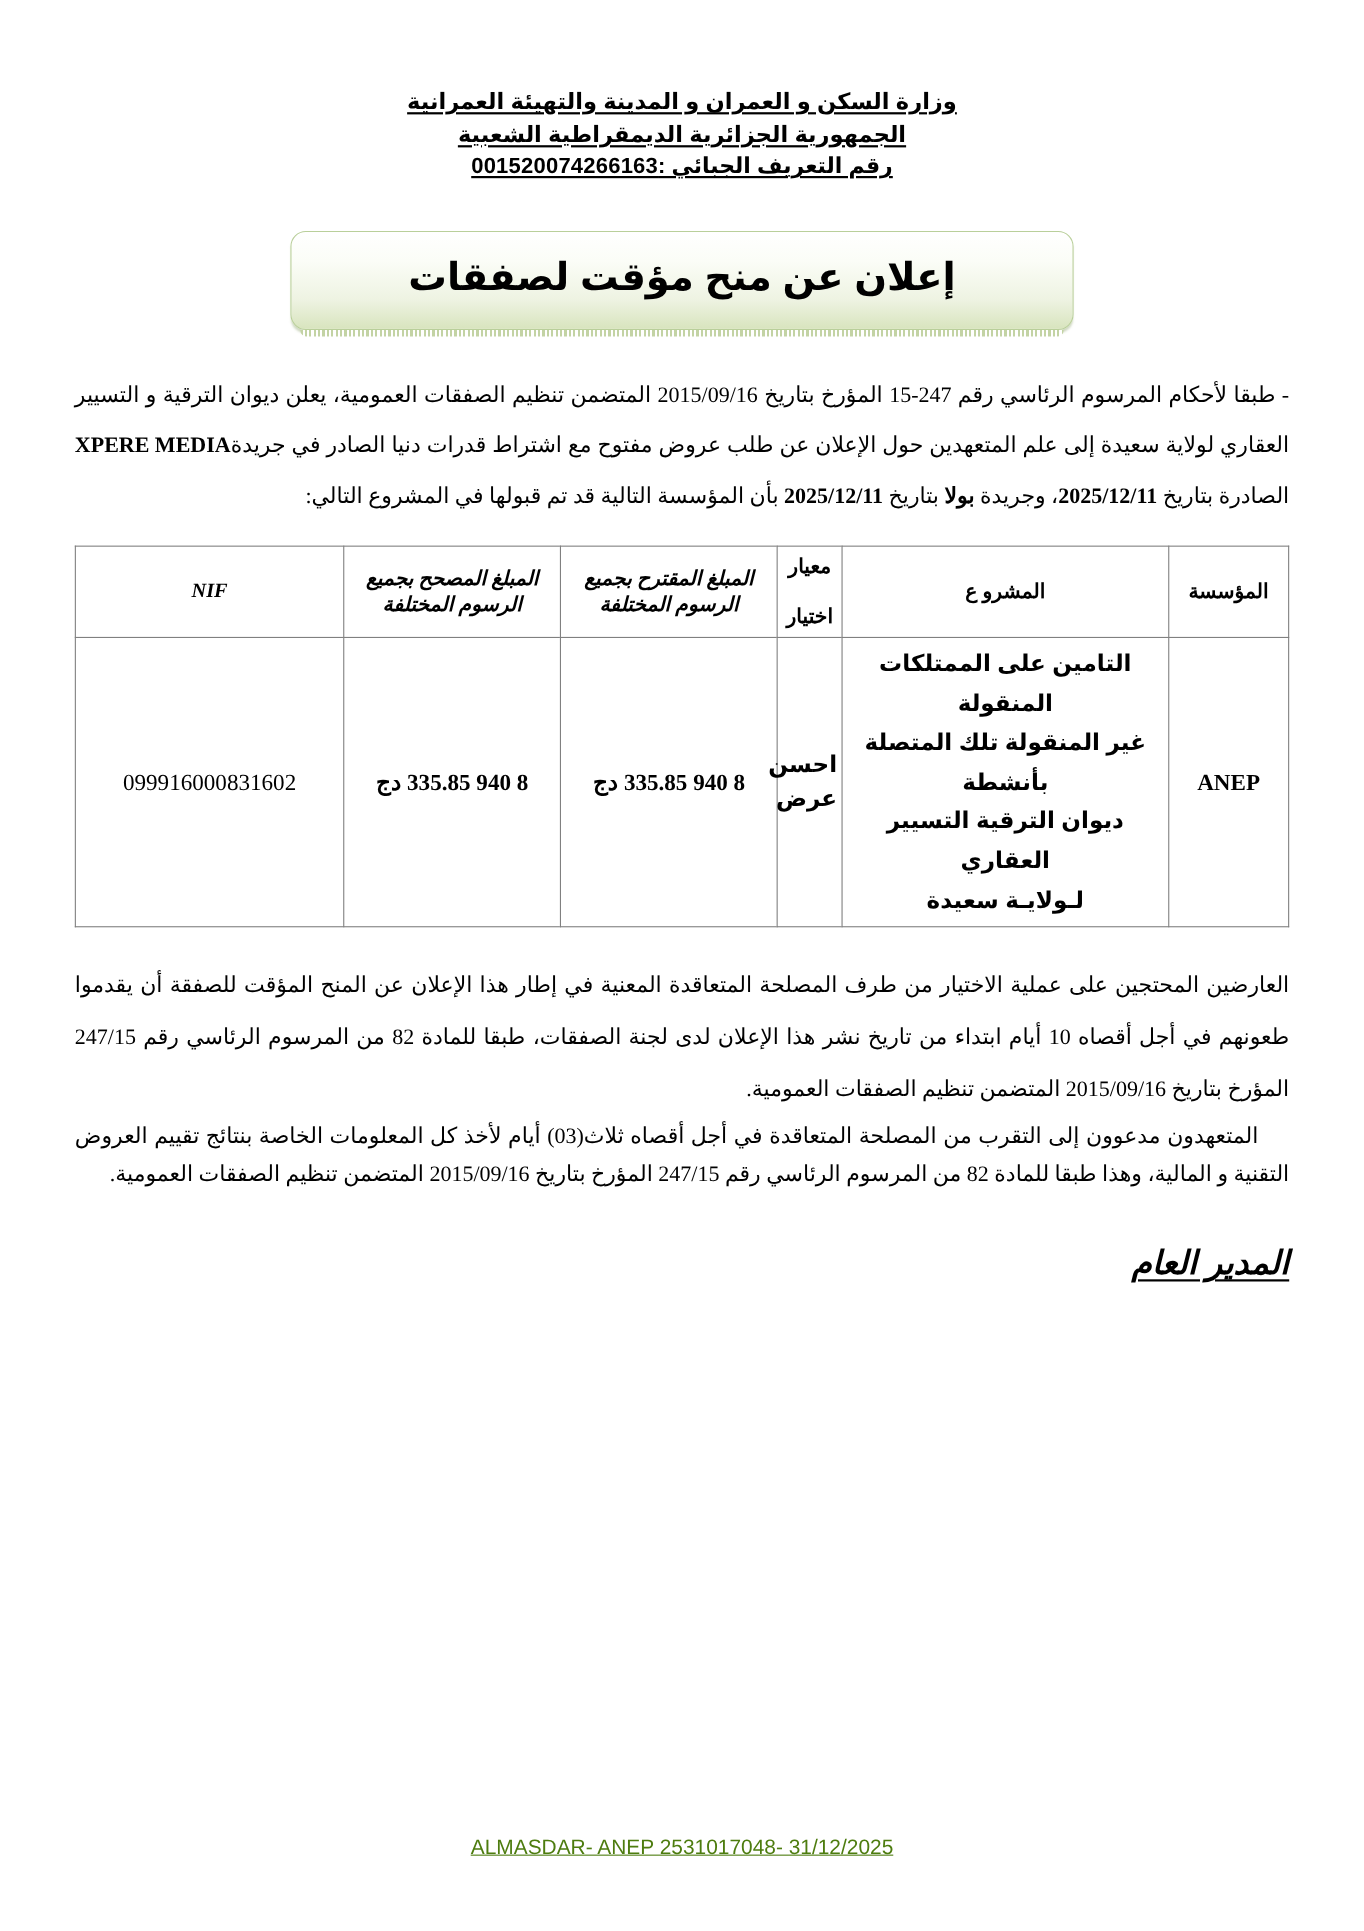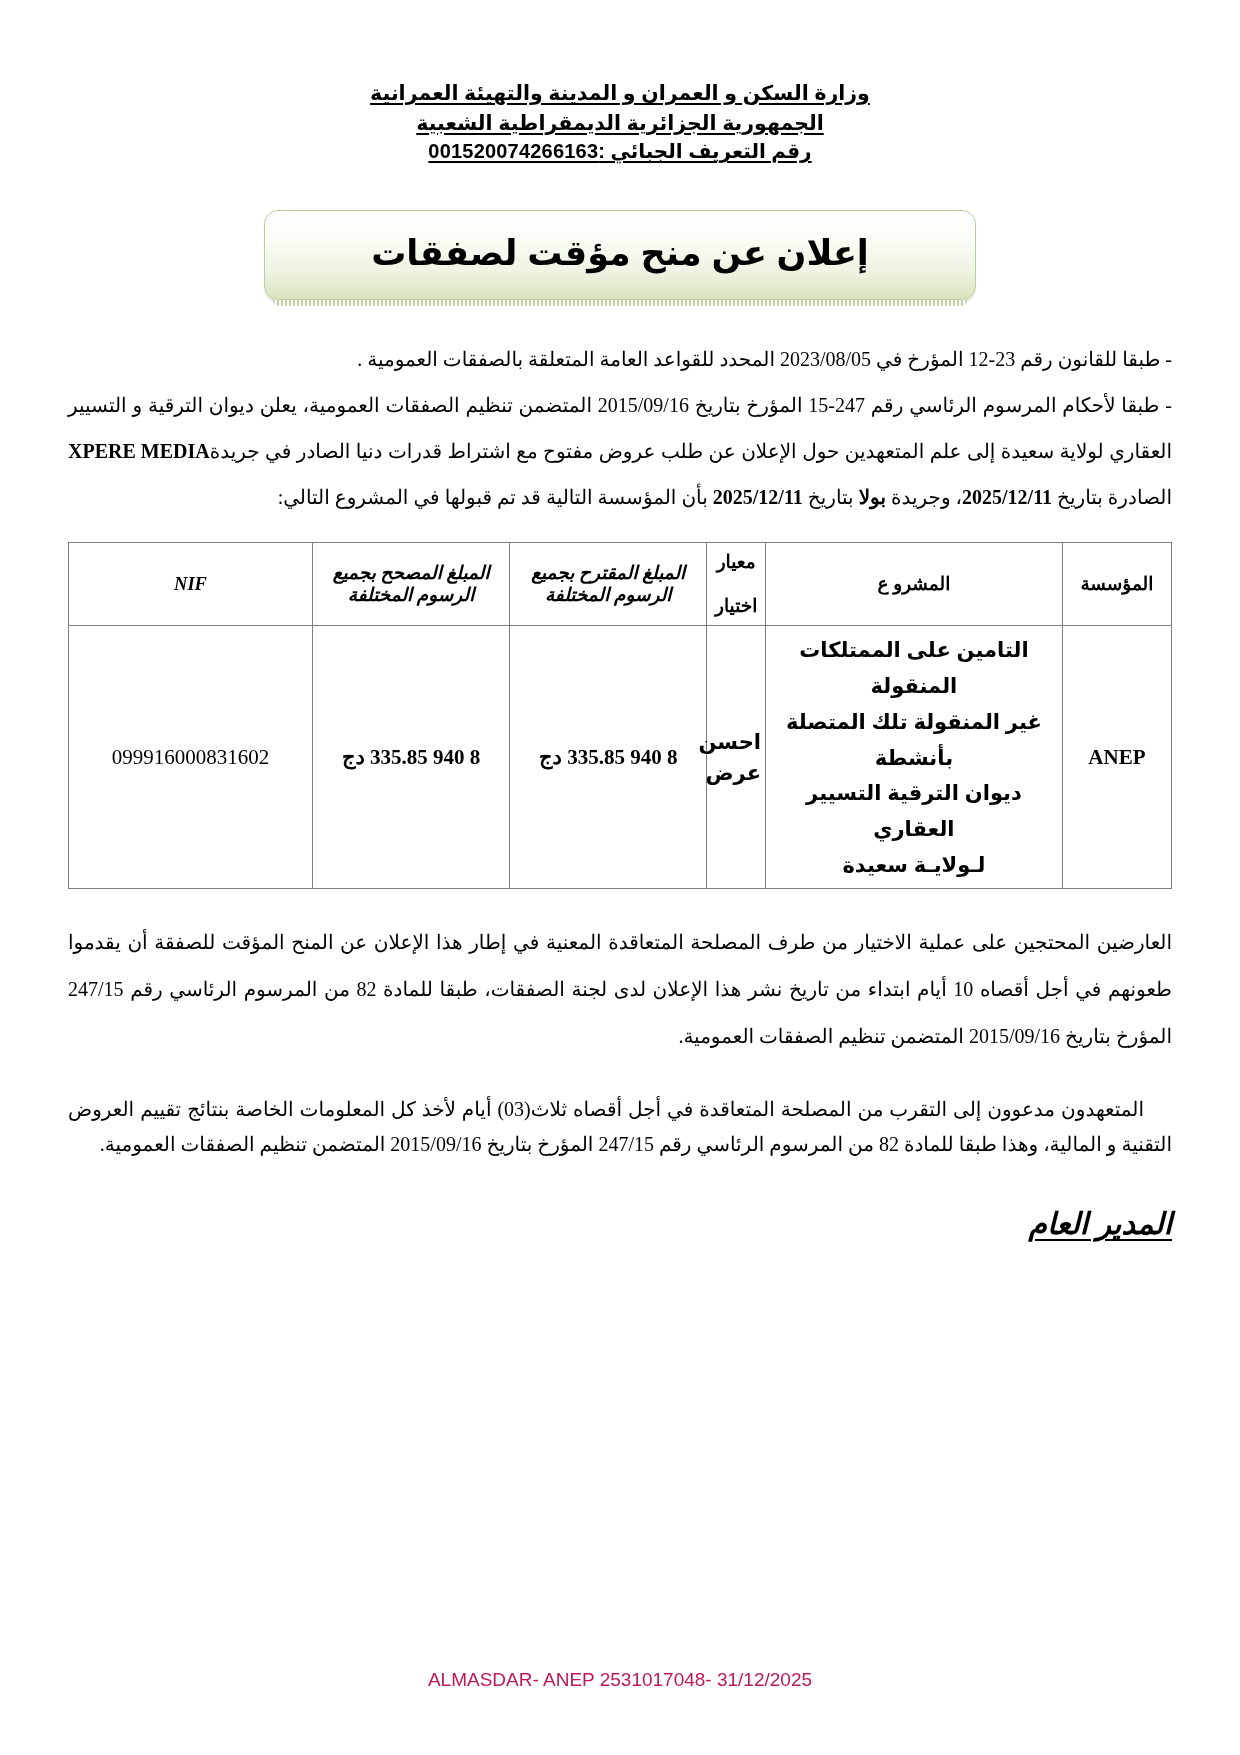--- a/index.html
+++ b/index.html
@@ -182,21 +182,21 @@
   }
   .lower p {
     margin: 0 0 0 0;
     font-size: 20px;
     line-height: 2.35;
     text-align: justify;
     text-align-last: right;
     font-family: "Liberation Serif", "DejaVu Serif", serif;
   }
   .lower p.blk2 {
-    margin-top: 32px;
+    margin-top: 2px;
     line-height: 1.75;
     text-indent: 28px;
   }
 
   
   .signature {
     margin-top: 44px;
     direction: rtl;
     text-align: right;
     padding-right: 0px;
@@ -214,21 +214,22 @@
   
   .footer {
     position: absolute;
     left: 0;
     right: 0;
     bottom: 64px;
     text-align: center;
     font-family: "Liberation Sans", "DejaVu Sans", sans-serif;
     font-size: 19px;
     direction: ltr;
-    color: #be185d;
+    color: #4d7c0f;
+    text-decoration: underline;
   }
 </style>
 </head>
 <body>
 
 <div class="page">
 
   <div class="letterhead">
     <div class="lh-line l2">
       <span class="u">وزارة السكن و العمران و المدينة والتهيئة العمرانية</span>
@@ -241,21 +242,20 @@
     </div>
   </div>
 
   <div class="title-wrap">
     <div class="title-box">
       <div class="title-text">إعلان عن منح مؤقت لصفقات</div>
     </div>
   </div>
 
   <div class="body-area">
-    <p class="para intro-1">- طبقا للقانون رقم 23-12 المؤرخ في 2023/08/05 المحدد للقواعد العامة المتعلقة بالصفقات العمومية .</p>
     <p class="para intro-2"><span>- طبقا لأحكام المرسوم الرئاسي رقم 247-15 المؤرخ بتاريخ 2015/09/16 المتضمن تنظيم الصفقات العمومية، يعلن ديوان الترقية و التسيير العقاري لولاية سعيدة إلى علم المتعهدين حول الإعلان عن طلب عروض مفتوح مع اشتراط قدرات دنيا الصادر في جريدة</span><span class="bold ltr-inline">XPERE MEDIA</span> <span>الصادرة بتاريخ</span> <span class="bold">2025/12/11</span><span>، وجريدة</span> <span class="bold">بولا</span> <span>بتاريخ</span> <span class="bold">2025/12/11</span> <span>بأن المؤسسة التالية قد تم قبولها في المشروع التالي:</span></p>
   </div>
 
   <div class="tbl-wrap">
     <table class="grant">
       <thead>
         <tr>
           <th class="hdr-ent plain">المؤسسة</th>
           <th class="hdr-proj plain">المشرو ع</th>
           <th class="hdr-crit plain">

